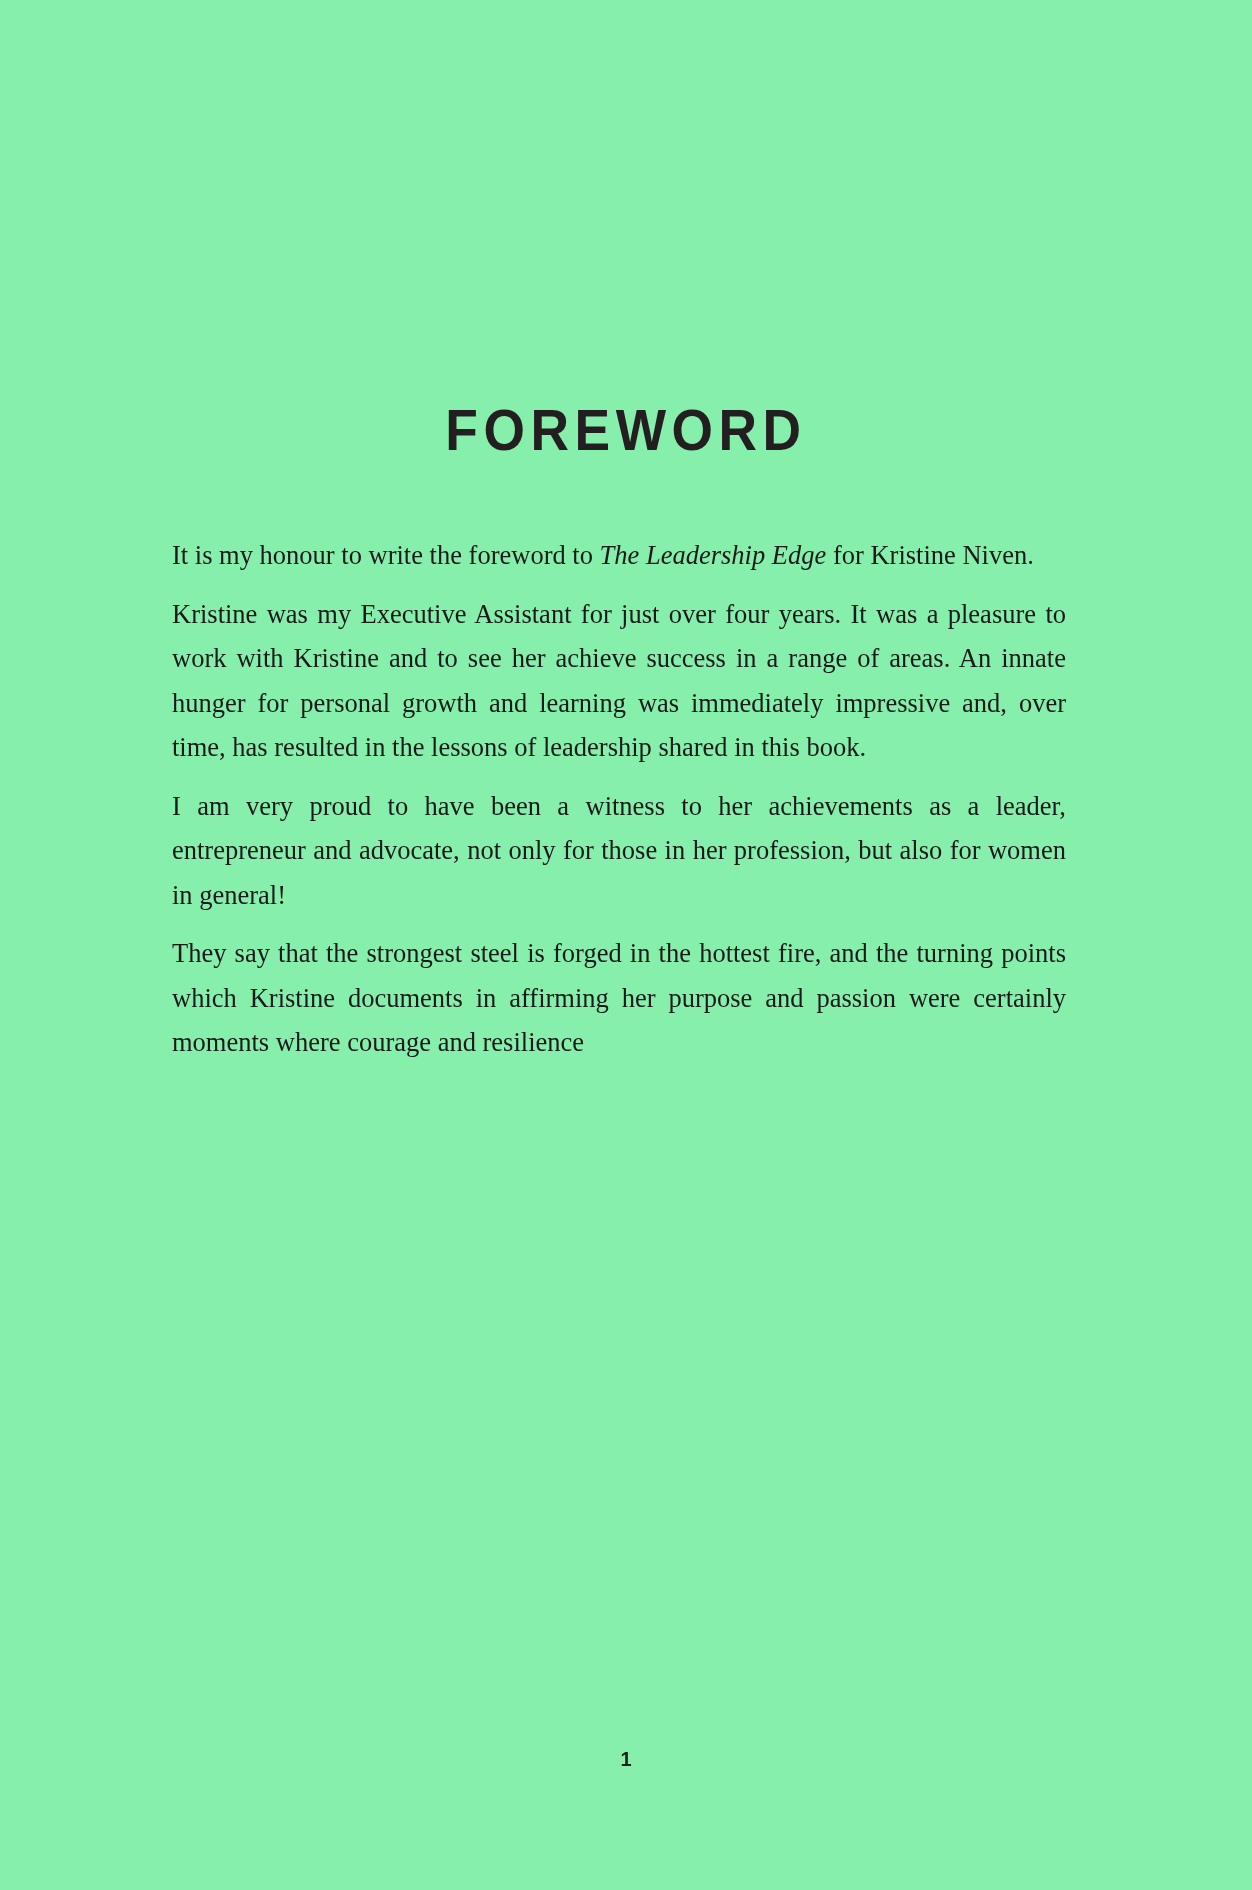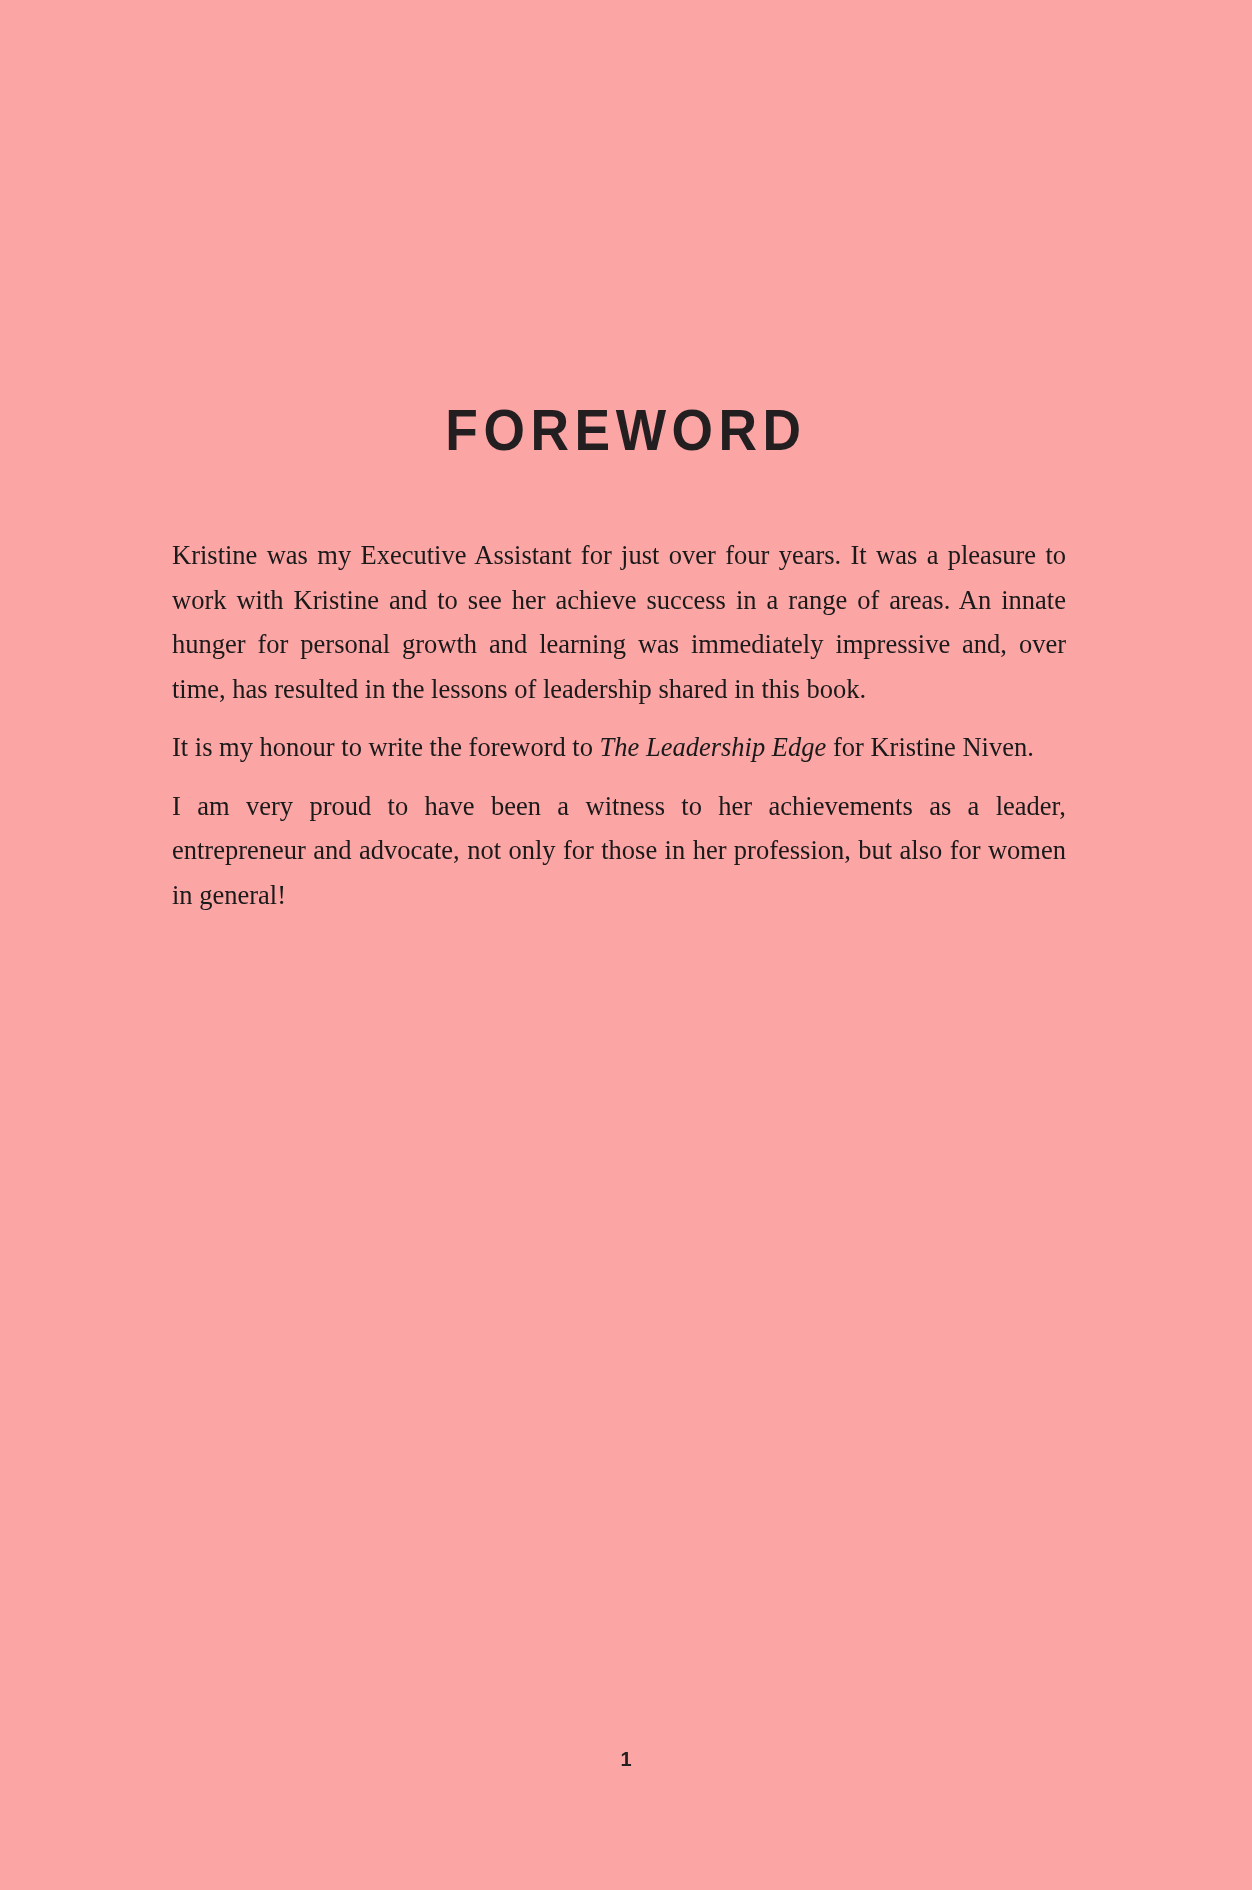--- a/index.html
+++ b/index.html
@@ -6,21 +6,21 @@
   html, body {
     margin: 0;
     padding: 0;
     background: #ffffff;
   }
   .page {
     position: relative;
     width: 1252px;
     height: 1890px;
     margin: 0 auto;
-    background: #fca5a5;
+    background: #86efac;
     overflow: hidden;
     box-sizing: border-box;
   }
 
   
   .chapter-title {
     position: absolute;
     left: 0;
     right: 0;
     top: 362px;
@@ -80,29 +80,30 @@
 </style>
 </head>
 <body>
 
 <div class="page">
 
   <h1 class="chapter-title">FOREWORD</h1>
 
   <div class="text-block">
 
+    <p><span>It is my honour to write the foreword to </span><em class="book-title">The Leadership Edge</em><span> for Kristine Niven.</span></p>
+
     <p>Kristine was my Executive Assistant for just over four years. It was a pleasure to work with Kristine and to see her achieve success in a range of areas. An innate hunger for personal growth and learning was immediately impressive and, over time, has resulted in the lessons of leadership shared in this book.</p>
-
-    <p><span>It is my honour to write the foreword to </span><em class="book-title">The Leadership Edge</em><span> for Kristine Niven.</span></p>
 
 
     <p>I am very proud to have been a witness to her achievements as a leader, entrepreneur and advocate, not only for those in her profession, but also for women in general!</p>
 
 
 
 
 
+    <p>They say that the strongest steel is forged in the hottest fire, and the turning points which Kristine documents in affirming her purpose and passion were certainly moments where courage and resilience</p>
 
   </div>
 
   <div class="page-number">1</div>
 
 </div>
 
 </body></html>

